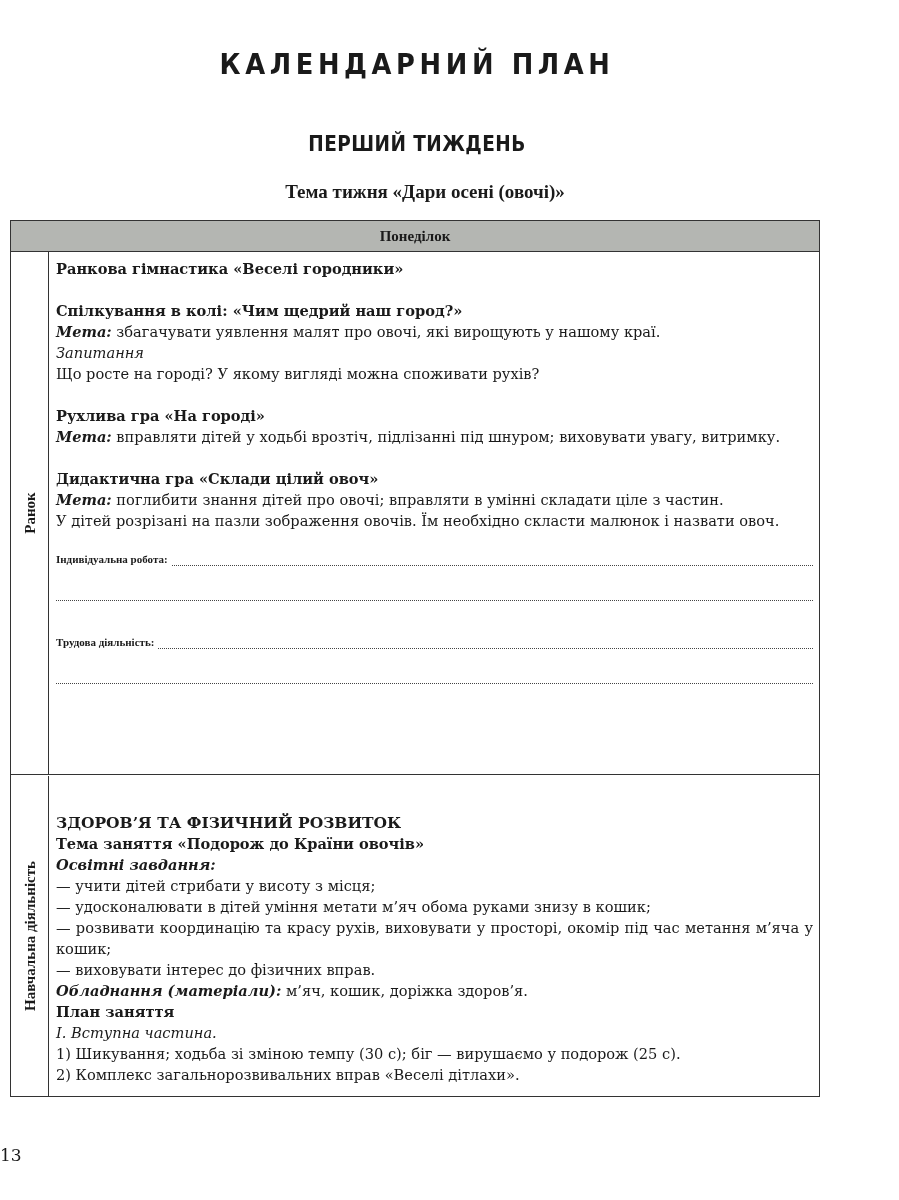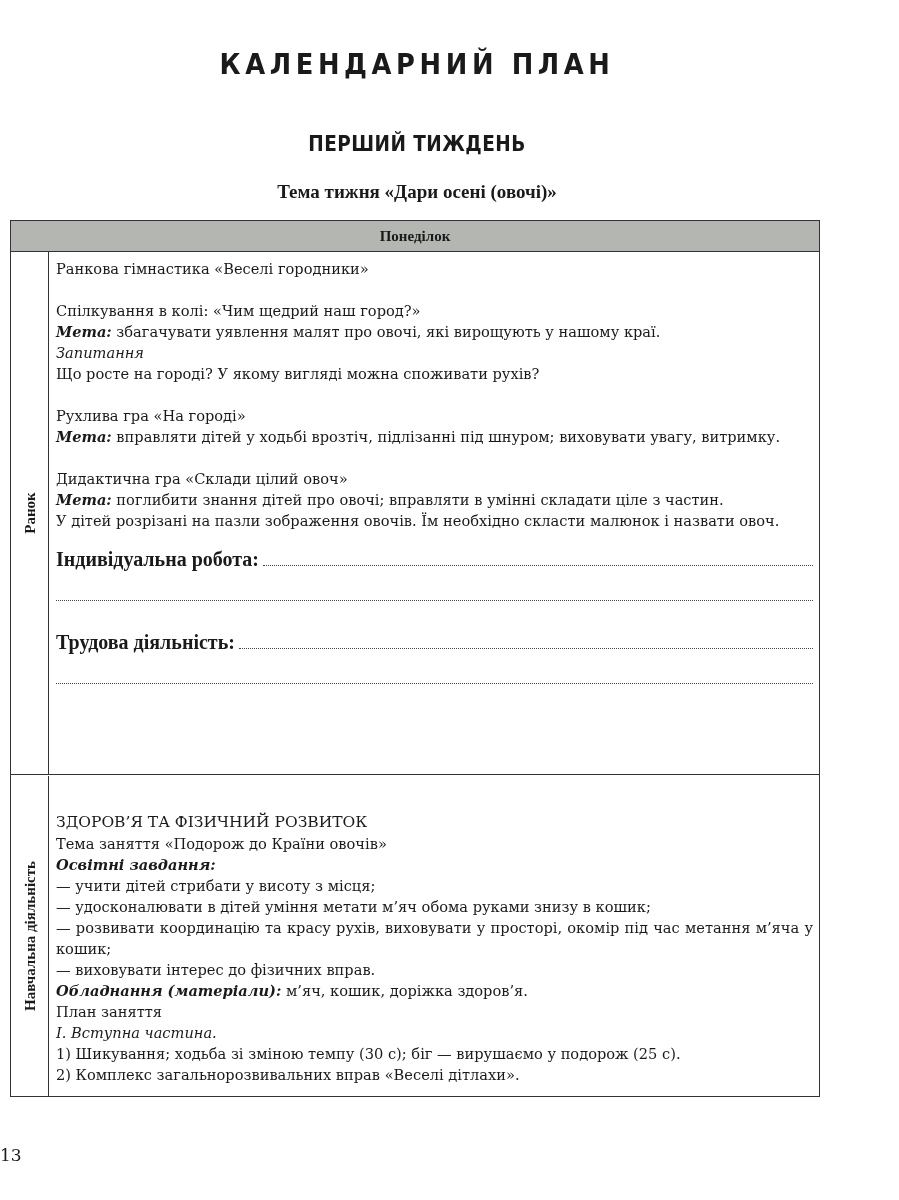--- a/index.html
+++ b/index.html
@@ -9,21 +9,21 @@
     font-family:"DejaVu Sans", sans-serif; font-weight:bold; font-size:28px;
     letter-spacing:5px; transform:scaleX(0.92);
   }
   .week {
     position:absolute; left:0; width:834px; top:132px; text-align:center;
     font-family:"DejaVu Sans", sans-serif; font-weight:bold; font-size:21px;
     letter-spacing:0.5px; transform:scaleX(0.88);
   }
   .theme {
     position:absolute; left:0; width:834px; top:181px; text-align:center;
-    font-family:"Liberation Serif", serif; font-weight:bold; font-size:19px;
+    font-family:"Liberation Serif", serif; font-weight:bold; font-size:19px;padding-left:8px;
   }
   .table {
     position:absolute; left:10px; top:220px; width:810px; height:877px;
     border:1.5px solid #333; box-sizing:border-box;
   }
   .thead {
     position:absolute; left:0; top:0; right:0; height:30px;
     background:#b4b6b2; border-bottom:1.5px solid #333;
     font-family:"Liberation Serif", serif; font-weight:bold; font-size:15px;
     text-align:center; line-height:30px;
@@ -39,29 +39,29 @@
     position:absolute; left:50%; top:50%;
     transform:translate(-50%,-50%) rotate(-90deg);
     white-space:nowrap;
     font-family:"Liberation Serif", serif; font-weight:bold; font-size:15px;
   }
   .content {
     position:absolute; left:45px; right:6px; top:0; bottom:0;
     font-family:"DejaVu Serif", serif; font-size:14.6px; line-height:21px;
   }
   .content p { margin:0; }
-  .b { font-weight:normal; }
+  .b { font-weight:bold; }
   .bi { font-weight:bold; font-style:italic; }
   .i { font-style:italic; }
   .gap { height:21px; }
   .just { text-align:justify; }
   .dotline {
     display:flex; align-items:flex-end; height:21px;
   }
-  .dotline .lbl { font-family:"Liberation Serif", serif; font-weight:bold; font-size:20px; white-space:nowrap; }
+  .dotline .lbl { font-family:"Liberation Serif", serif; font-weight:bold; font-size:11px; white-space:nowrap; }
   .dotline .dots { flex:1; border-bottom:1.5px dotted #444; margin-left:4px; margin-bottom:4px; }
   .upper { font-size:15.5px; }
   .page-num {
     position:absolute; left:0; width:834px; top:1145px; text-align:left;
     font-family:"DejaVu Serif", serif; font-weight:normal; font-size:17px;
   }
 </style>
 </head>
 <body>
 

